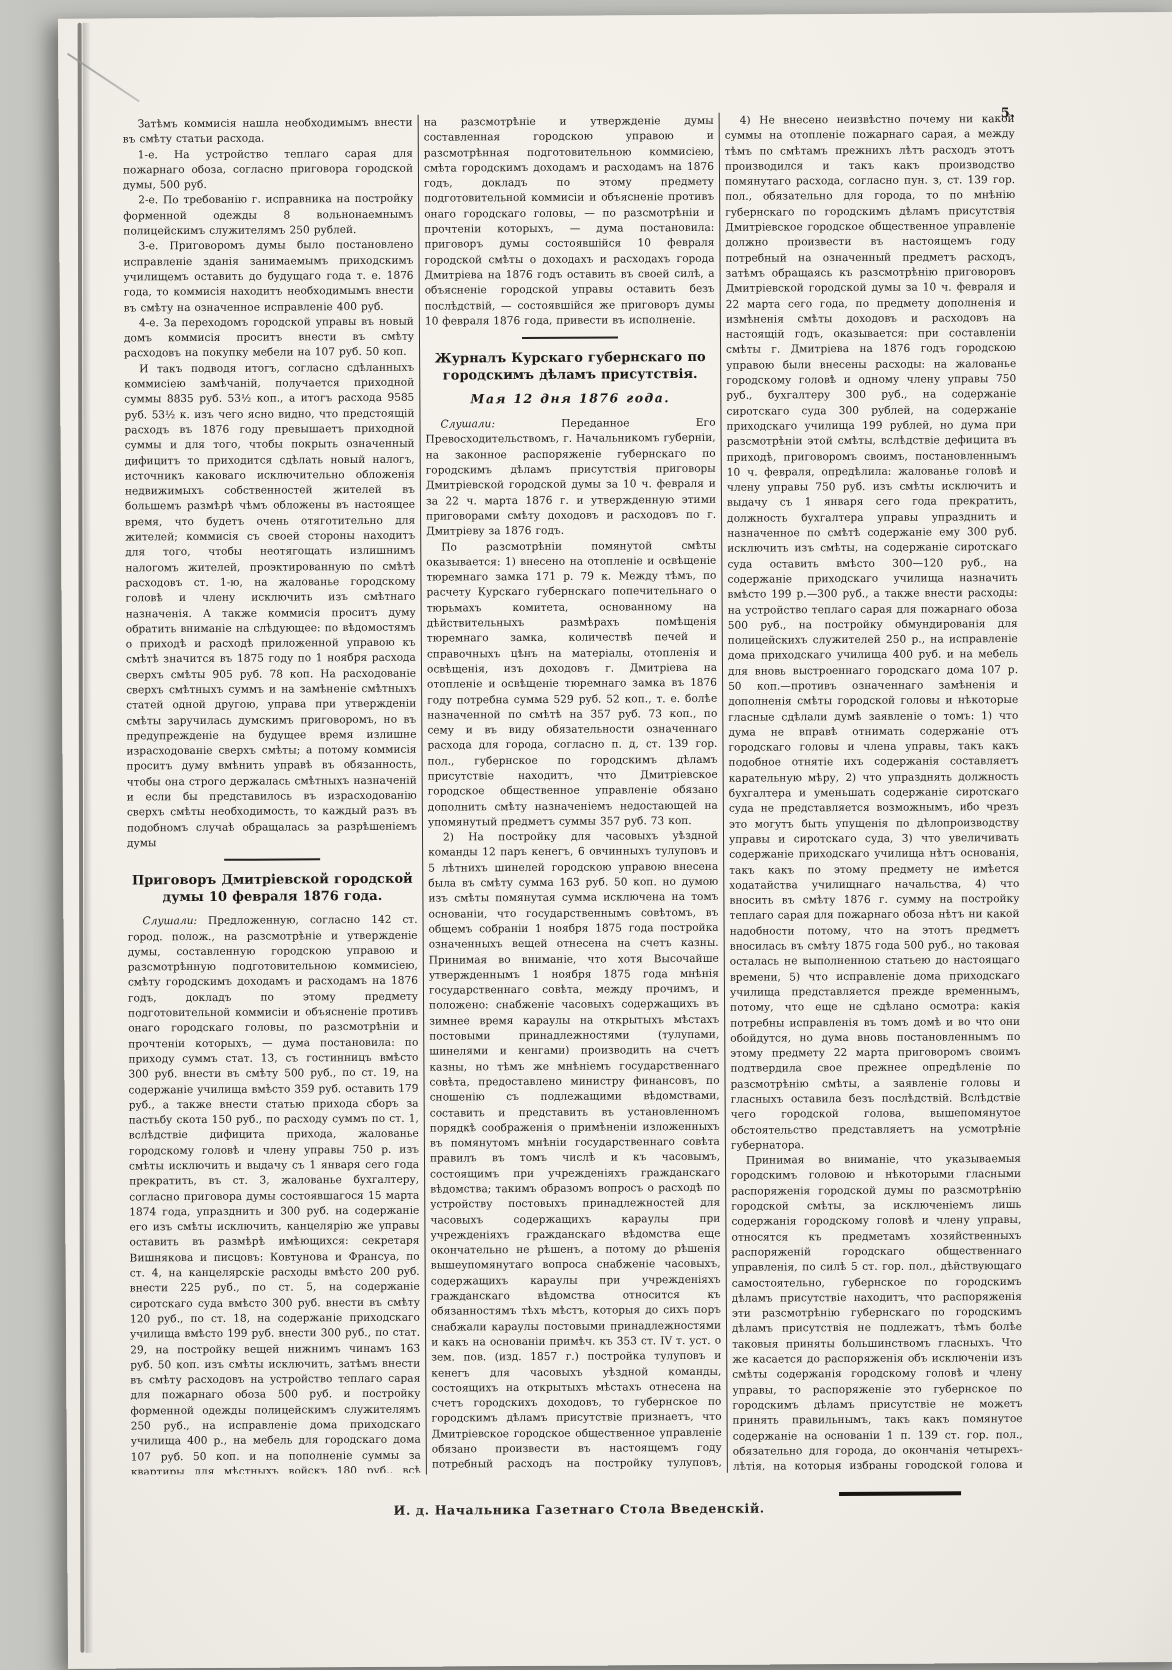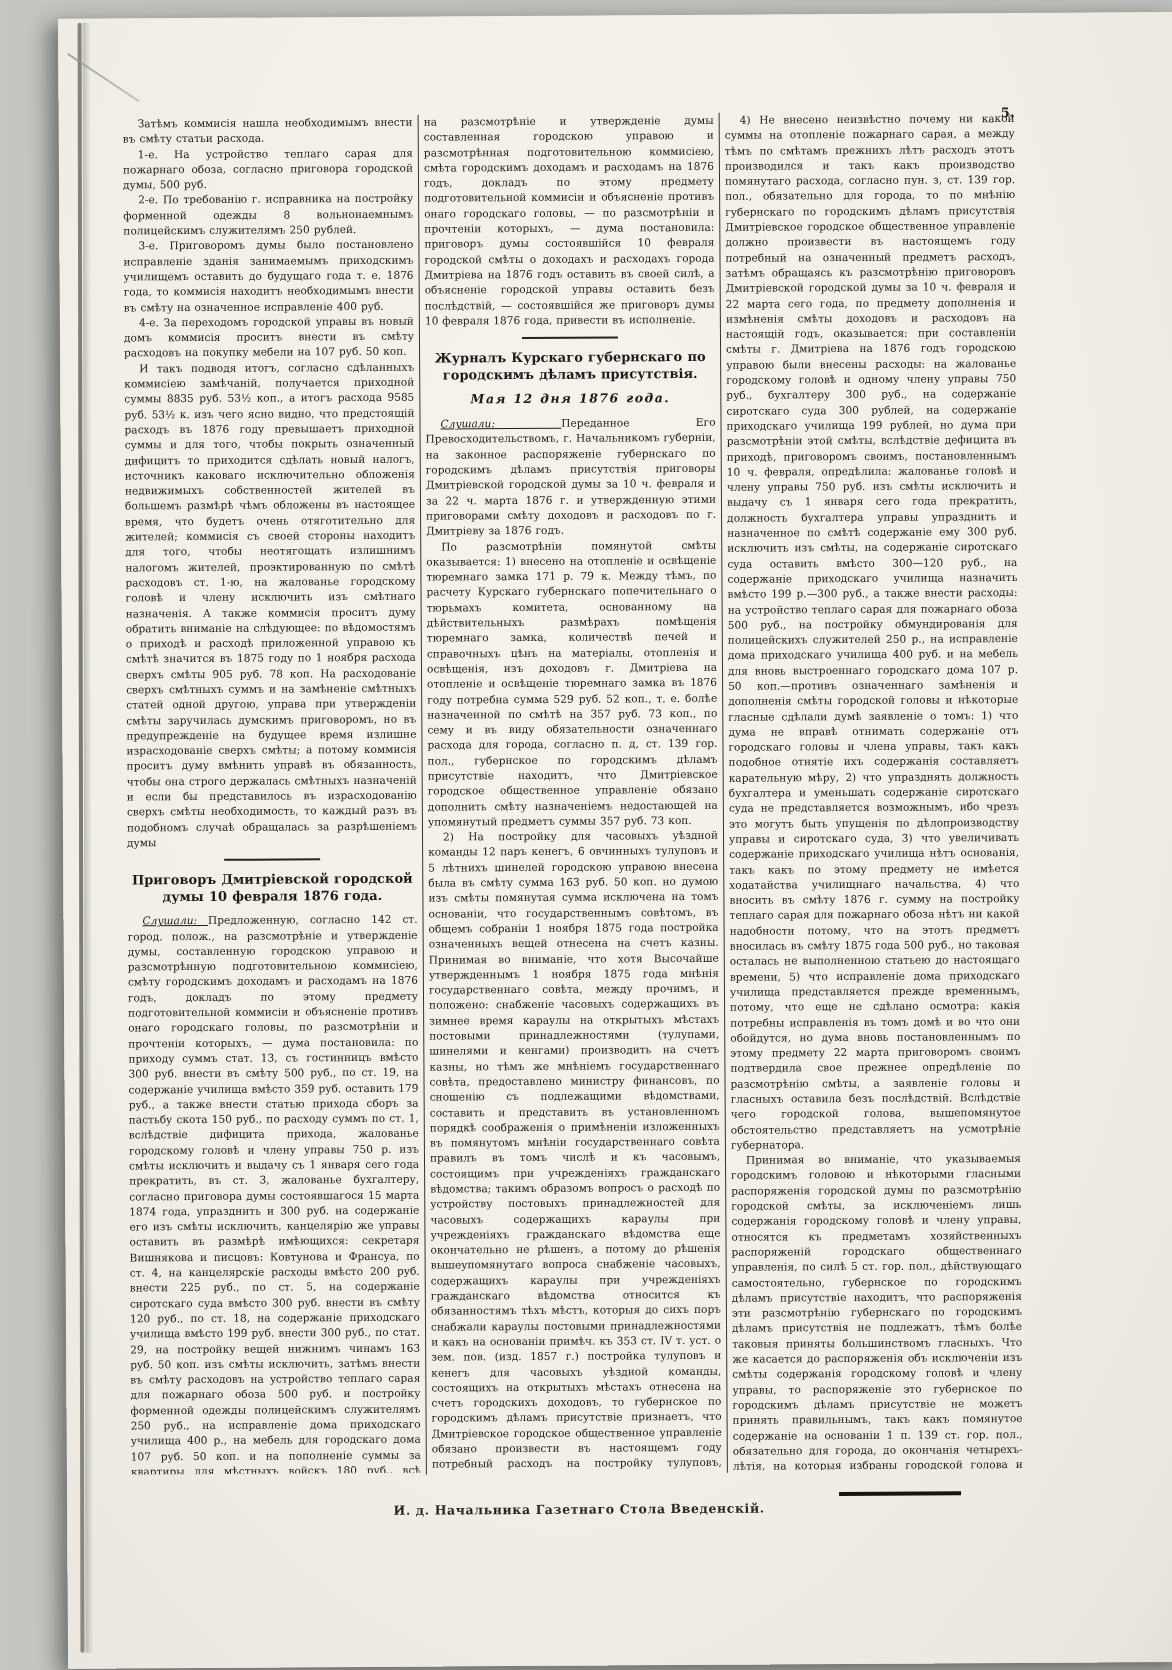--- a/index.html
+++ b/index.html
@@ -46,21 +46,21 @@
     width:290px;height:1358px;overflow:hidden;
     text-align:justify;
     font-size:10.6px;line-height:15.3px;color:#23201c;
     word-spacing:.6px;
   }
   .col-rule{
     width:1px;height:1360px;background:#36332e;margin:0 5px;flex:none;
   }
   .para{margin:0;text-indent:15px;}
   .para.noindent{text-indent:0;}
-  .lead{font-style:italic;text-decoration:underline;}
+  .lead{font-style:italic;}
   .heading{
     font-weight:bold;text-align:center;text-indent:0;
     font-size:13px;line-height:17px;margin:9px 4px 8px;color:#1d1b18;
   }
   .date-line{
     font-weight:bold;font-style:italic;text-align:center;
     font-size:12.5px;line-height:16px;margin:4px 0 9px;letter-spacing:1.5px;color:#1d1b18;
   }
   .rule{
     width:96px;height:0;border:0;border-top:2px solid #26231f;margin:9px auto 10px;

